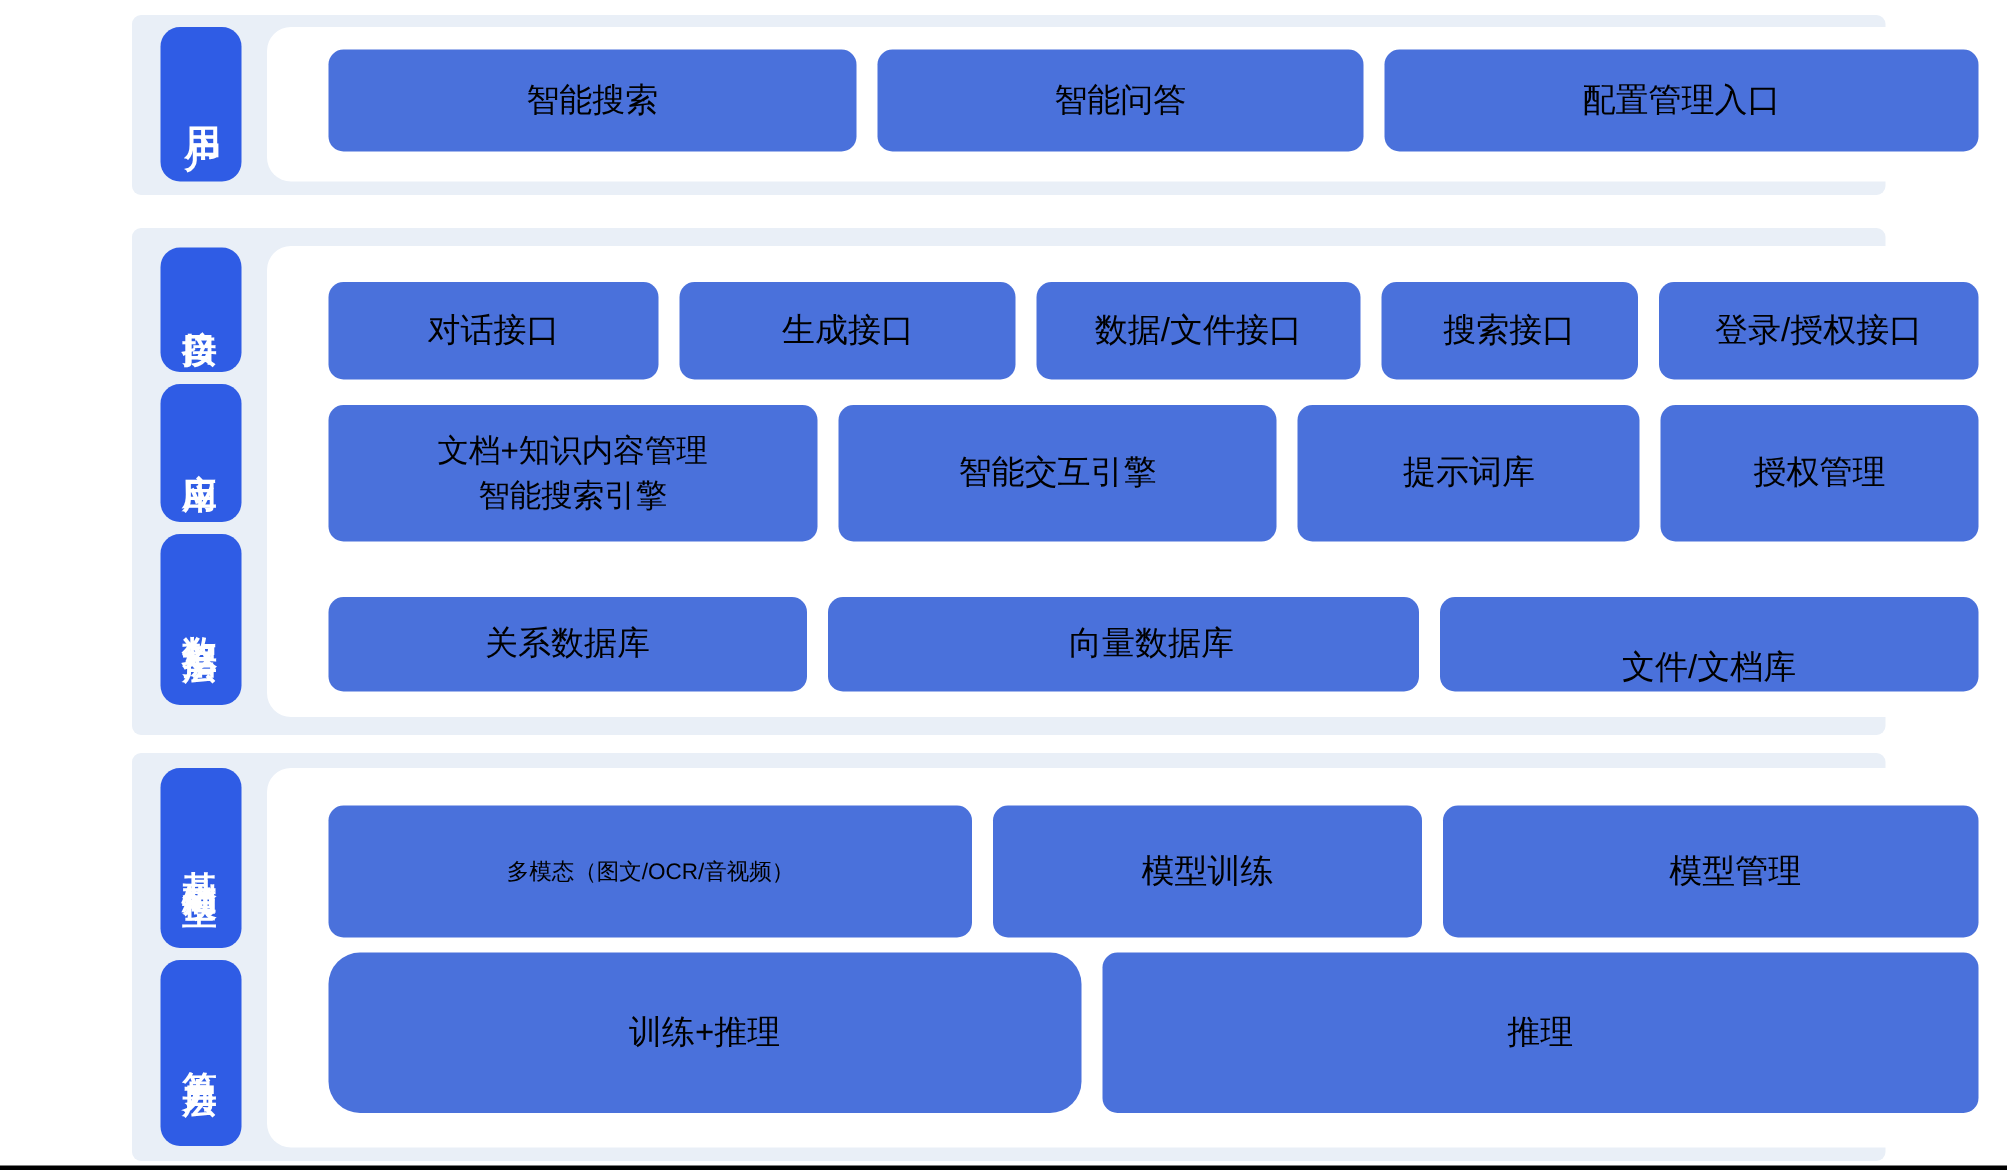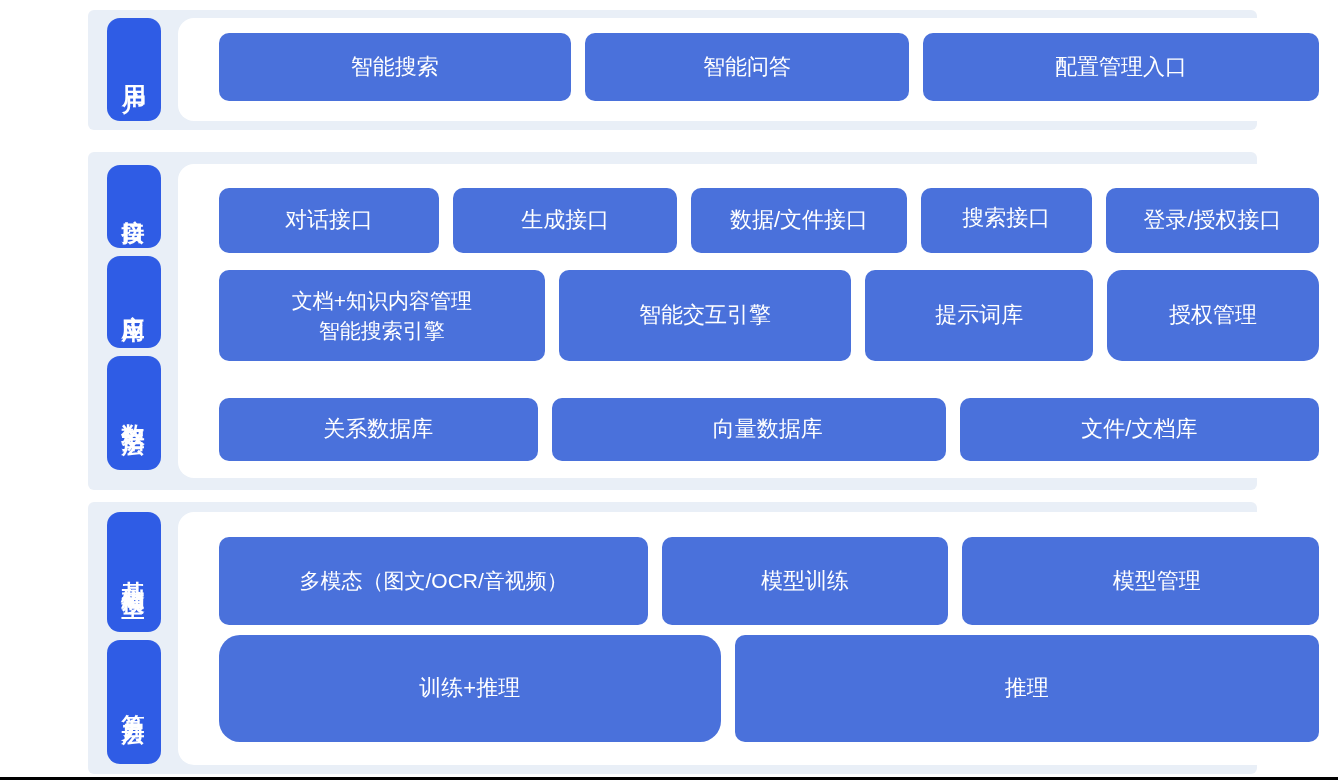--- a/index.html
+++ b/index.html
@@ -21,21 +21,21 @@
     writing-mode:vertical-rl;text-orientation:upright;
     font-size:24px;font-weight:bold;letter-spacing:5px;
   }
   .panel{
     position:absolute;left:90px;width:1163px;background:#ffffff;border-radius:16px;
   }
   .row{
     position:absolute;left:41px;right:22px;display:flex;gap:14px;
   }
   .box{
-    background:#4a71db;color:#ffffff;border-radius:10px;
+    background:#4a71db;color:#000000;border-radius:10px;
     display:flex;flex-direction:column;align-items:center;justify-content:center;
     font-size:22px;line-height:1.4;text-align:center;padding:0 6px;box-sizing:border-box;
   }
   .box span{display:block;white-space:nowrap;}
   .bottom-line{
     position:absolute;left:0;top:777px;width:1338px;height:3px;background:#000000;
   }
 </style>
 </head>
 <body>
@@ -69,66 +69,66 @@
       <div class="row" style="top:24px;height:65px;">
         <div class="box" style="flex:205 1 0;">
           <span>对话接口</span>
         </div>
         <div class="box" style="flex:209 1 0;">
           <span>生成接口</span>
         </div>
         <div class="box" style="flex:200 1 0;">
           <span>数据/文件接口</span>
         </div>
-        <div class="box" style="flex:157 1 0;font-family:Liberation Mono, monospace;">
+        <div class="box" style="flex:157 1 0;">
           <span>搜索接口</span>
         </div>
         <div class="box" style="flex:198 1 0;">
           <span>登录/授权接口</span>
         </div>
       </div>
 
       <div class="row" style="top:106px;height:91px;">
         <div class="box" style="flex:298 1 0;font-size:21px;">
           <span>文档+知识内容管理</span>
           <span>智能搜索引擎</span>
         </div>
         <div class="box" style="flex:267 1 0;">
           <span>智能交互引擎</span>
         </div>
         <div class="box" style="flex:205 1 0;">
           <span>提示词库</span>
         </div>
-        <div class="box" style="flex:190 1 0;border-radius:15px;">
+        <div class="box" style="flex:190 1 0;">
           <span>授权管理</span>
         </div>
       </div>
 
       <div class="row" style="top:211px;height:63px;margin-top:23px;">
         <div class="box" style="flex:302 1 0;">
           <span>关系数据库</span>
         </div>
         <div class="box" style="flex:339 1 0;padding-left:44px;">
           <span>向量数据库</span>
         </div>
-        <div class="box" style="flex:342 1 0;">
+        <div class="box" style="flex:342 1 0;justify-content:flex-end;">
           <span>文件/文档库</span>
         </div>
       </div>
     </div>
   </div>
 
   <div class="band" id="band-base">
     <div class="side-label" style="top:10px;height:120px;font-size:23px;">基础模型</div>
     <div class="side-label" style="top:138px;height:124px;font-size:23px;">算力层</div>
 
     <div class="panel" style="top:10px;height:253px;">
 
       <div class="row" style="top:25px;height:88px;">
-        <div class="box" style="flex:394 1 0;font-size:21px;">
+        <div class="box" style="flex:394 1 0;font-size:15px;">
           <span>多模态（图文/OCR/音视频）</span>
         </div>
         <div class="box" style="flex:258 1 0;">
           <span>模型训练</span>
         </div>
         <div class="box" style="flex:295 1 0;padding-left:39px;">
           <span>模型管理</span>
         </div>
       </div>
 

